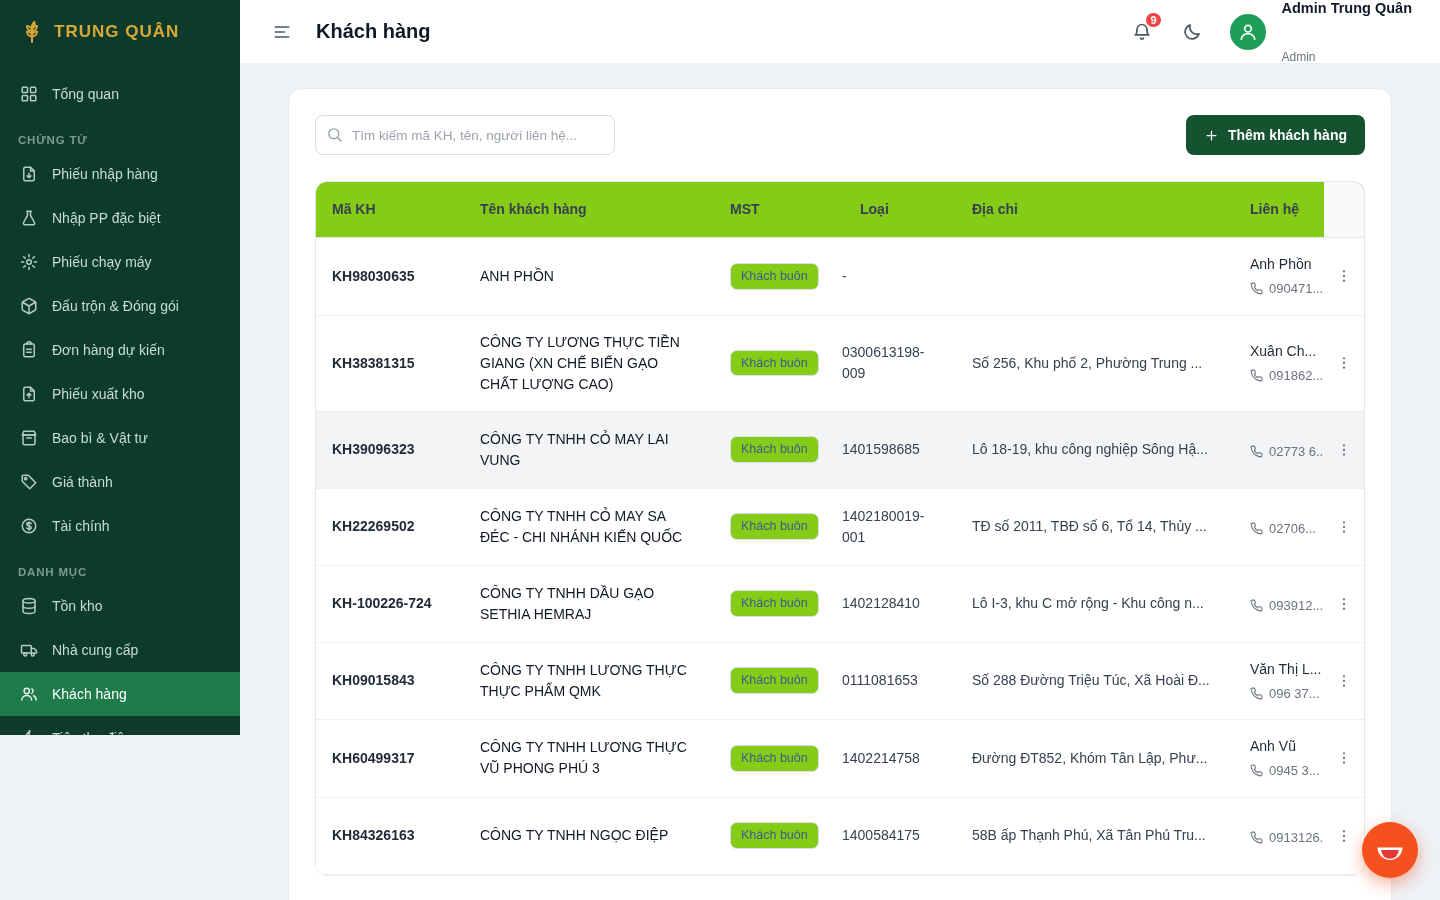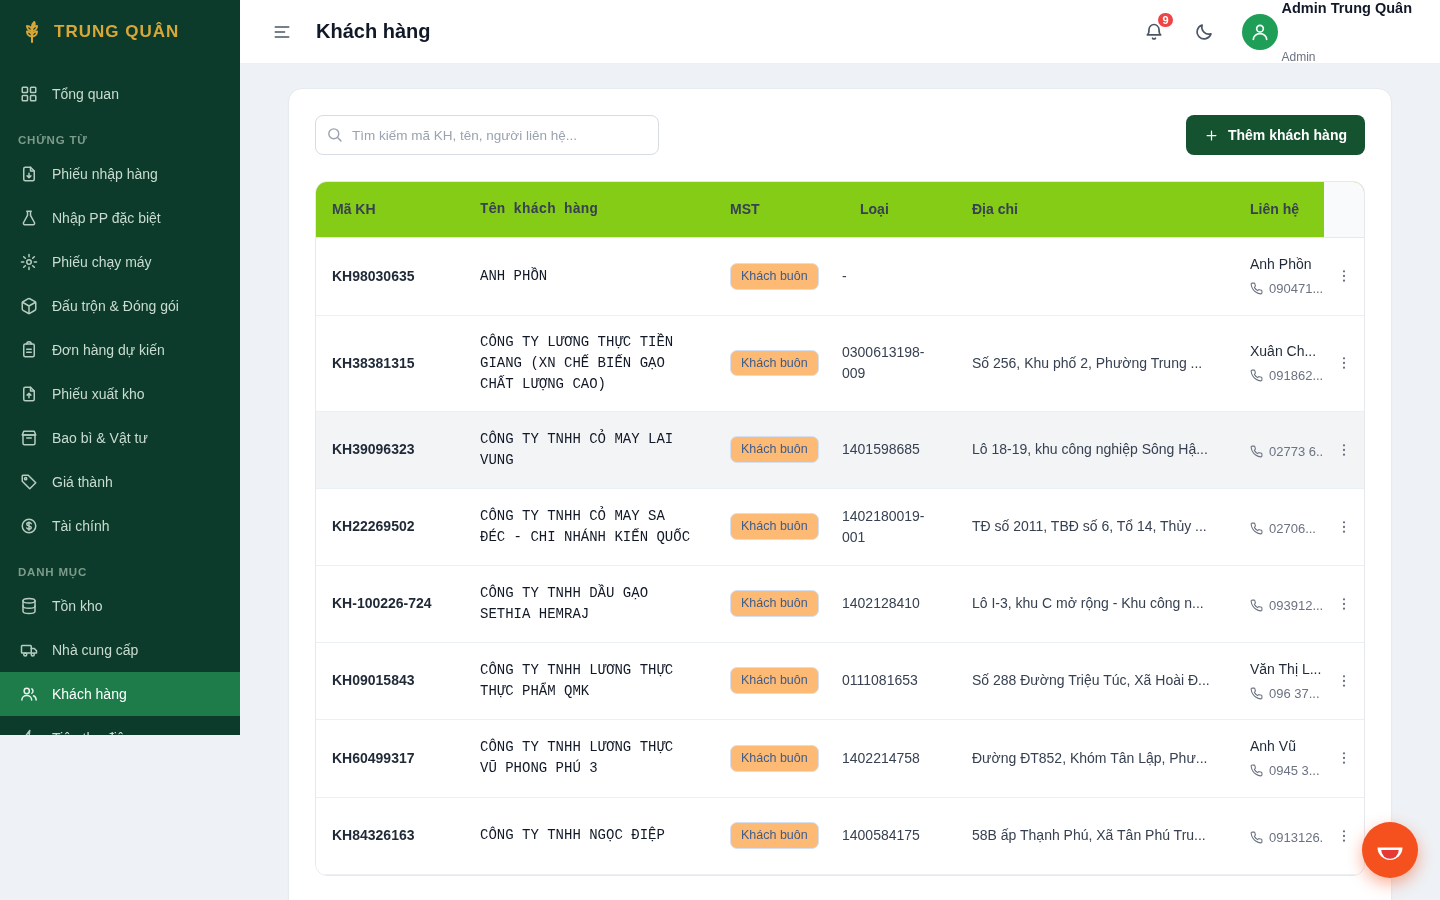--- a/index.html
+++ b/index.html
@@ -21,55 +21,55 @@
 
   
   .main { flex:1; display:flex; flex-direction:column; height:900px; min-width:0; }
   .topbar { height:64px; background:#ffffff; display:flex; align-items:center; padding:0 28px 0 24px; gap:14px; border-bottom:1px solid #edf0f3; flex-shrink:0; }
   .icon-btn { width:36px; height:36px; display:flex; align-items:center; justify-content:center; background:none; border:none; color:#4b5563; cursor:pointer; border-radius:8px; }
   .icon-btn svg { width:20px; height:20px; }
   .page-title { font-size:20px; font-weight:700; color:#111827; margin-left:2px; }
   .topbar-spacer { flex:1; }
   .bell-wrap { position:relative; }
   .badge-dot { position:absolute; top:-3px; right:-3px; min-width:18px; height:18px; padding:0 4px; border-radius:9px; background:#ef4444; color:#fff; font-size:11px; font-weight:700; display:flex; align-items:center; justify-content:center; border:2px solid #fff; }
-  .user { display:flex; align-items:center; gap:4px; margin-left:6px; }
+  .user { display:flex; align-items:center; gap:16px; margin-left:6px; }
   .avatar { width:36px; height:36px; border-radius:50%; background:#1e9e57; color:#fff; display:flex; align-items:center; justify-content:center; flex-shrink:0; }
   .avatar svg { width:20px; height:20px; }
   .user-name { font-size:14.5px; font-weight:700; color:#111827; line-height:1.25; }
   .user-role { font-size:12px; color:#6b7280;margin-top:32px; }
 
   .content { flex:1; padding:24px 48px; overflow:hidden; }
   .card { background:#fff; border:1px solid #e7eaee; border-radius:14px; padding:26px; height:1400px; box-shadow:0 1px 2px rgba(16,24,40,.04); }
 
   
   .toolbar { display:flex; justify-content:space-between; align-items:center; margin-bottom:26px; }
-  .search-box { position:relative; width:344px; }
+  .search-box { position:relative; width:300px; }
   .search-box input { width:100%; height:40px; border:1px solid #d7dce2; border-radius:8px; padding:0 12px 0 36px; font-size:13.5px; color:#111827; outline:none; background:#fff; font-family:inherit; }
   .search-box input::placeholder { color:#9aa3af; }
   .search-icon { position:absolute; left:11px; top:11px; width:17px; height:17px; color:#9aa3af; }
   .btn-add { height:40px; display:flex; align-items:center; gap:9px; background:#15522f; color:#fff; border:none; border-radius:8px; padding:0 18px; font-size:14px; font-weight:600; cursor:pointer; font-family:inherit;justify-content:space-between; }
   .btn-add svg { width:15px; height:15px; }
 
   
   .table-container { border:1px solid #e5e8ec; border-radius:12px; overflow:hidden; }
   .t-header, .t-row { display:flex; position:relative; align-items:center; }
   .t-header { background:#84cc16; border-bottom:1px solid #e5e8ec; align-items:stretch; }
   .t-header .cell { font-weight:700; color:#374151; font-size:14px; padding:17px 16px; }
   .t-row { background:#ffffff; border-bottom:1px solid #eceff3; min-height:77px; cursor:pointer; }
   .t-row.highlighted { background:#f3f4f6;align-items:center; }
   .cell { padding:16px; font-size:14px; color:#374151; line-height:1.5; flex-shrink:0; }
   .col-code   { width:148px; }
-  .col-name   { width:250px;font-family:Liberation Mono, monospace; }
+  .col-name   { width:250px; }
   .col-type   { width:112px; }
   .col-mst    { width:130px; word-break:break-word; }
   .col-addr   { width:278px; white-space:nowrap; overflow:hidden; }
   .col-contact{ width:240px; }
   .code { font-weight:600; color:#1f2937; }
   .name { color:#111827; }
-  .badge { display:inline-block; background:#fdba74; color:#3d5c8c; border:1px solid #d4dff1; font-size:12.5px; font-weight:500; padding:3px 10px; border-radius:7px; white-space:nowrap; }
+  .badge { display:inline-block; background:#84cc16; color:#3d5c8c; border:1px solid #d4dff1; font-size:12.5px; font-weight:500; padding:3px 10px; border-radius:7px; white-space:nowrap; }
   .col-contact { display:flex; flex-direction:column; justify-content:center; gap:4px; }
   .contact-name { color:#1f2937; white-space:nowrap; }
   .contact-phone { display:flex; align-items:center; gap:6px; color:#6b7280; font-size:13px; white-space:nowrap; }
   .contact-phone svg { width:13px; height:13px; flex-shrink:0; }
   .actions { position:absolute; right:0; top:0; bottom:0; width:40px; background:#ffffff; display:flex; align-items:center; justify-content:center; }
   .t-row.highlighted .actions { background:#f3f4f6; }
   .t-header .actions { background:#f9fafb; }
   .kebab { background:none; border:none; color:#6b7280; cursor:pointer; width:28px; height:28px; display:flex; align-items:center; justify-content:center; border-radius:6px; }
   .kebab svg { width:16px; height:16px; }
 

